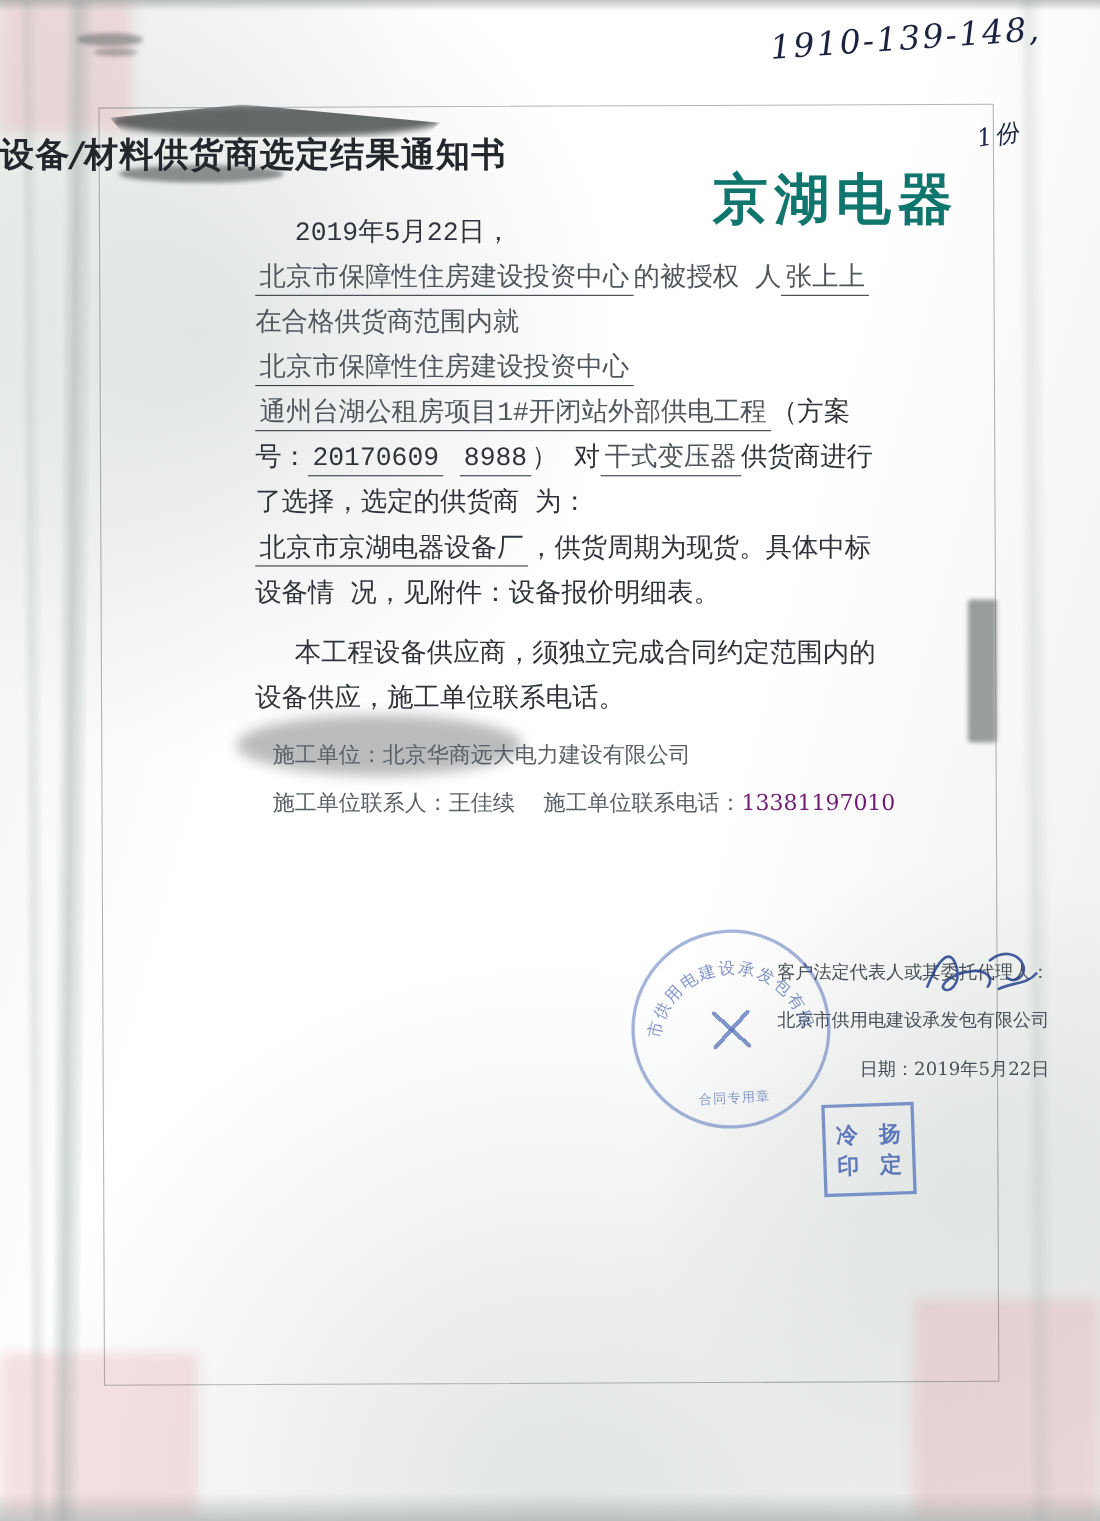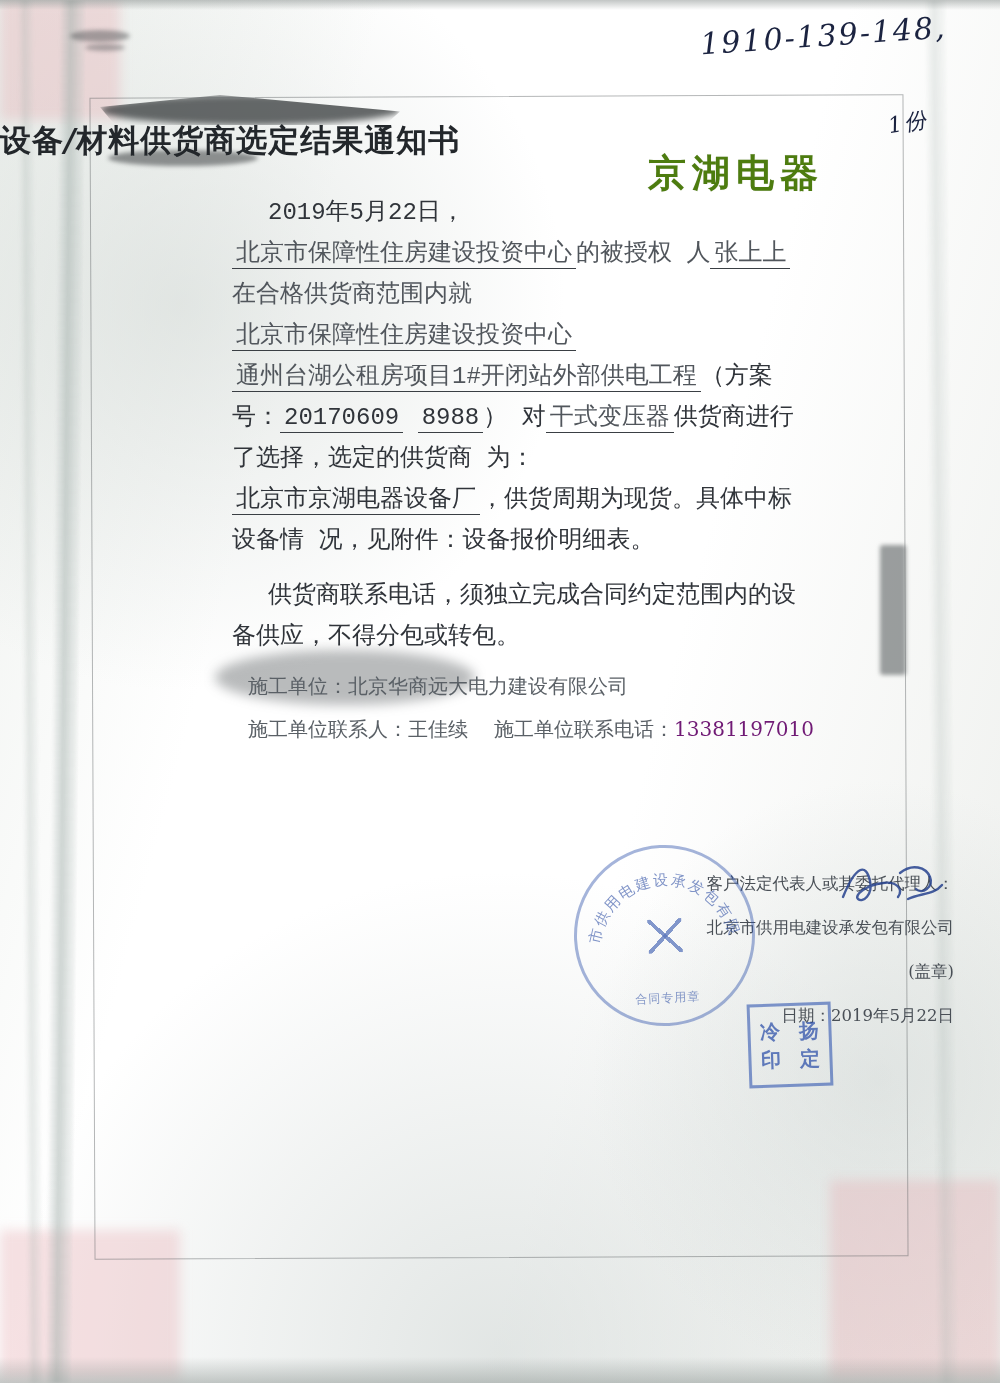--- a/index.html
+++ b/index.html
@@ -91,23 +91,23 @@
     left: 888px; top: 108px;
     font-size: 22px;
     transform: rotate(-10deg);
     font-style: italic;
   }
 
   
   .watermark {
     position: absolute;
     left: 648px; top: 148px;
-    font-size: 38px;
+    font-size: 50px;
     font-weight: bold;
-    color: #4d7c0f;
+    color: #0f766e;
     letter-spacing: 6px;
     font-family: Liberation Mono, monospace;
     text-shadow: 0 0 1px rgba(0,0,0,0.15);
   }
 
   
   .title {
     position: absolute;
     left: 0; top: 120px;
     width: 1000px;
@@ -278,36 +278,35 @@
       <span>2019年5月22日，</span><span class="u faded">北京市保障性住房建设投资中心</span><span class="faded">的被授权</span>
       <span class="faded">人</span><span class="u faded">张上上</span><span class="faded">在合格供货商范围内就</span><span class="u faded">北京市保障性住房建设投资中心</span>
       <span class="u faded">通州台湖公租房项目1#开闭站外部供电工程</span><span>（方案号：</span><span class="u">20170609</span>
       <span class="u">8988</span><span>）</span>
       <span>对</span><span class="u faded">干式变压器</span><span>供货商进行了选择，选定的供货商</span>
       <span>为：</span><span class="u">北京市京湖电器设备厂</span><span>，供货周期为现货。具体中标设备情</span>
       <span>况，见附件：设备报价明细表。</span>
     </p>
 
 
-    <p class="indent">供货商联系电话，须独立完成合同约定范围内的设备供应，不得分包或转包。</p>
+    <p class="indent">本工程设备供应商，须独立完成合同约定范围内的设备供应，施工单位联系电话。</p>
   </div>
 
   <div class="contacts">
     <div class="row">
       <span>施工单位：</span><span>北京华商远大电力建设有限公司</span>
     </div>
     <div class="row">
       <span>施工单位联系人：</span><span>王佳续</span><span class="gap"></span><span>施工单位联系电话：</span><span class="dark">13381197010</span>
     </div>
   </div>
 
   <div class="signblock">
     <div class="row">客户法定代表人或其委托代理人：</div>
     <div class="row">北京市供用电建设承发包有限公司</div>
-    <div class="row">(盖章)</div>
     <div class="row">
       <span>日期：</span><span>2019年5月22日</span>
     </div>
   </div>
 
   <div class="stamp-round">
     <svg class="stamp-arc" viewBox="0 0 175 175">
       <defs>
         <path id="arcpath" d="M 22,95 A 66,66 0 0 1 153,95"></path>
       </defs>

